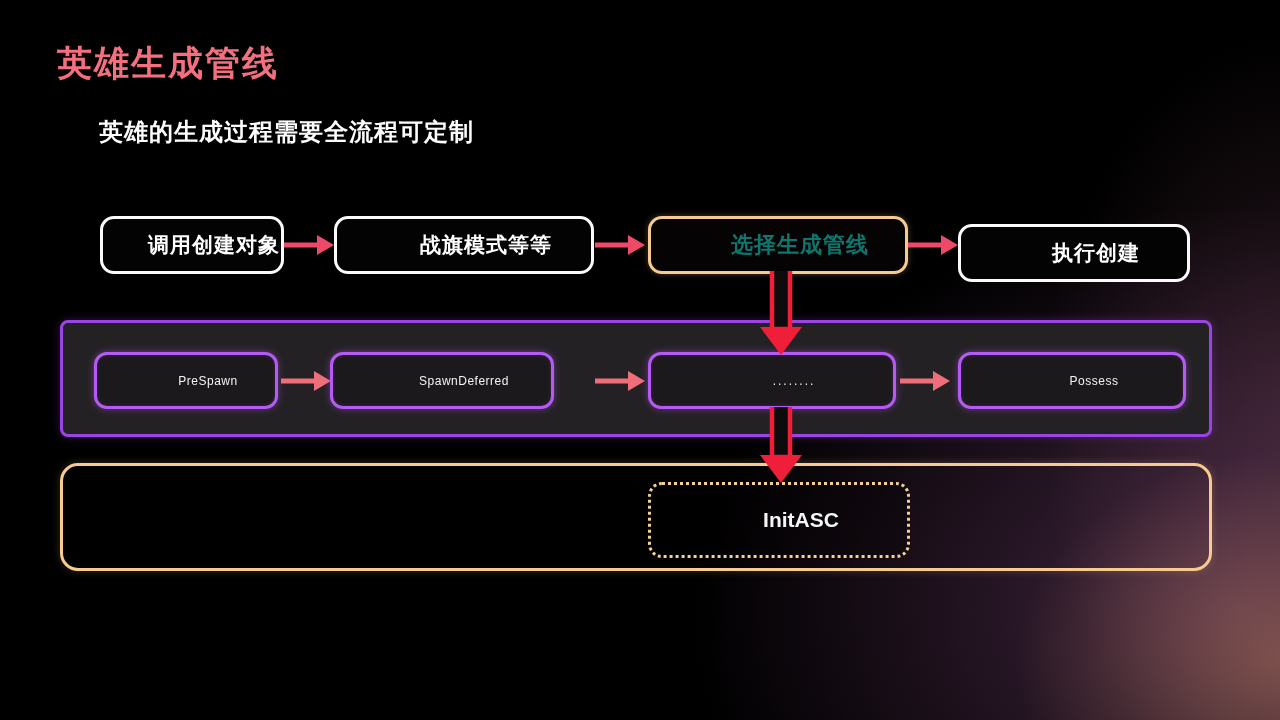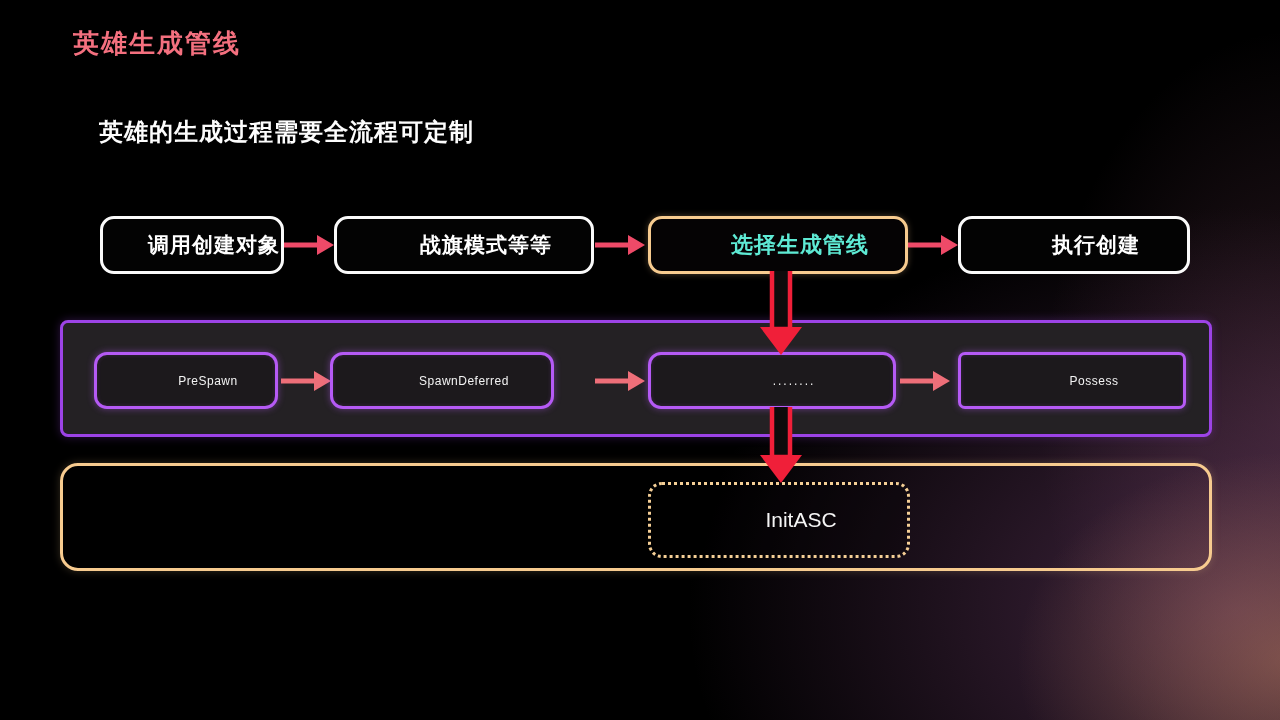--- a/index.html
+++ b/index.html
@@ -7,39 +7,38 @@
     position:relative;width:1280px;height:720px;overflow:hidden;
     font-family:"Liberation Sans","DejaVu Sans",sans-serif;
     background:
       radial-gradient(ellipse 420px 320px at 1290px 660px, rgba(210,142,96,0.42), rgba(0,0,0,0) 65%),
       radial-gradient(ellipse 760px 560px at 1235px 610px, rgba(126,72,122,0.52), rgba(0,0,0,0) 72%),
       radial-gradient(ellipse 340px 520px at 1295px 420px, rgba(132,76,102,0.32), rgba(0,0,0,0) 75%),
       #000;
   }
   .abs{position:absolute;}
   .title{
-    left:57px;top:26px;font-size:26px;font-weight:800;letter-spacing:2px;
+    left:57px;top:40px;font-size:35px;font-weight:800;letter-spacing:2px;
     color:#f4707f;
-    margin-left:16px;
   }
   .subtitle{
     left:99px;top:116px;font-size:24px;font-weight:700;letter-spacing:1px;
     color:#fdfdfd;
   }
   .node{
     display:flex;align-items:center;justify-content:center;
     box-sizing:border-box;text-align:center;padding-left:44px;
   }
   .box-white{
     border:3px solid #fafafa;border-radius:14px;background:#030303;
     color:#fff;font-size:21px;font-weight:600;letter-spacing:1px;
   }
   .box-accent{
     border:3px solid #f7cb8f;border-radius:14px;background:#050304;
-    color:#5eead4;font-size:22px;font-weight:700;letter-spacing:1px;
+    color:#0f766e;font-size:22px;font-weight:700;letter-spacing:1px;
     box-shadow:0 0 6px rgba(247,203,143,0.30);
   }
   .row1{top:216px;height:58px;}
   .container-purple{
     left:60px;top:320px;width:1152px;height:117px;
     border:3px solid #9c43e6;border-radius:8px;background:#242124;
     box-shadow:0 0 10px rgba(156,67,230,0.30);box-sizing:border-box;
   }
   .box-purple{
     border:3px solid #b55af5;border-radius:13px;background:#1c191c;
@@ -52,21 +51,21 @@
     border:3px solid #f7cb8f;border-radius:18px;background:transparent;
     box-shadow:0 0 8px rgba(247,203,143,0.22);box-sizing:border-box;
   }
   .modes-caption{
     left:144px;top:463px;height:108px;display:flex;align-items:center;
     color:#fbfbfb;font-size:24px;font-weight:700;letter-spacing:1px;
   }
   .box-dotted{
     left:648px;top:482px;width:262px;height:76px;
     border:3px dotted #f5cf96;border-radius:14px;background:rgba(0,0,0,0.25);
-    color:#f5f5f5;font-size:21px;font-weight:400;
+    color:#f5f5f5;font-size:21px;font-weight:700;
   }
   svg{display:block;}
   .harrow1 .shaft{stroke:#ee4a68;}   .harrow1 .head{fill:#ee4a68;}
   .harrow2 .shaft{stroke:#ee6f79;}   .harrow2 .head{fill:#ee6f79;}
   .varrow .shaft{fill:#0d0b0c;stroke:#f01f39;}
   .varrow .head{fill:#f01f39;}
   .z-top{z-index:5;}
 </style>
 </head>
 <body>
@@ -90,21 +89,21 @@
     <polygon class="head" points="34,2 34,22 51,12"></polygon>
   </svg>
 
   <div class="abs node box-accent row1" style="left:648px;width:260px;">选择生成管线</div>
 
   <svg class="abs harrow1" style="left:907px;top:233px;" width="52" height="24" viewBox="0 0 52 24">
     <line class="shaft" x1="1" y1="12" x2="36" y2="12" stroke-width="5"></line>
     <polygon class="head" points="34,2 34,22 51,12"></polygon>
   </svg>
 
-  <div class="abs node box-white row1" style="left:958px;width:232px;">执行创建</div>
+  <div class="abs node box-white row1" style="left:958px;width:232px;margin-top:8px;">执行创建</div>
 
   <svg class="abs varrow z-top" style="left:755px;top:271px;" width="52" height="85" viewBox="0 0 52 85">
     <rect class="shaft" x="17" y="-6" width="18" height="64" stroke-width="4.5"></rect>
     <polygon class="head" points="5,56 47,56 26,84"></polygon>
   </svg>
 
   <div class="abs container-purple"></div>
 
   <div class="abs node box-purple row2" style="left:94px;width:184px;">PreSpawn</div>
 
@@ -120,21 +119,21 @@
     <polygon class="head" points="34,2 34,22 51,12"></polygon>
   </svg>
 
   <div class="abs node box-purple row2" style="left:648px;width:248px;letter-spacing:2px;">........</div>
 
   <svg class="abs harrow2" style="left:899px;top:369px;" width="52" height="24" viewBox="0 0 52 24">
     <line class="shaft" x1="1" y1="12" x2="36" y2="12" stroke-width="5"></line>
     <polygon class="head" points="34,2 34,22 51,12"></polygon>
   </svg>
 
-  <div class="abs node box-purple row2" style="left:958px;width:228px;border-radius:7px;">Possess</div>
+  <div class="abs node box-purple row2" style="left:958px;width:228px;">Possess</div>
 
   <svg class="abs varrow z-top" style="left:755px;top:407px;" width="52" height="77" viewBox="0 0 52 77">
     <rect class="shaft" x="17" y="-6" width="18" height="56" stroke-width="4.5"></rect>
     <polygon class="head" points="5,48 47,48 26,76"></polygon>
   </svg>
 
   <div class="abs container-orange"></div>
 
 
   <div class="abs node box-dotted">InitASC</div>

